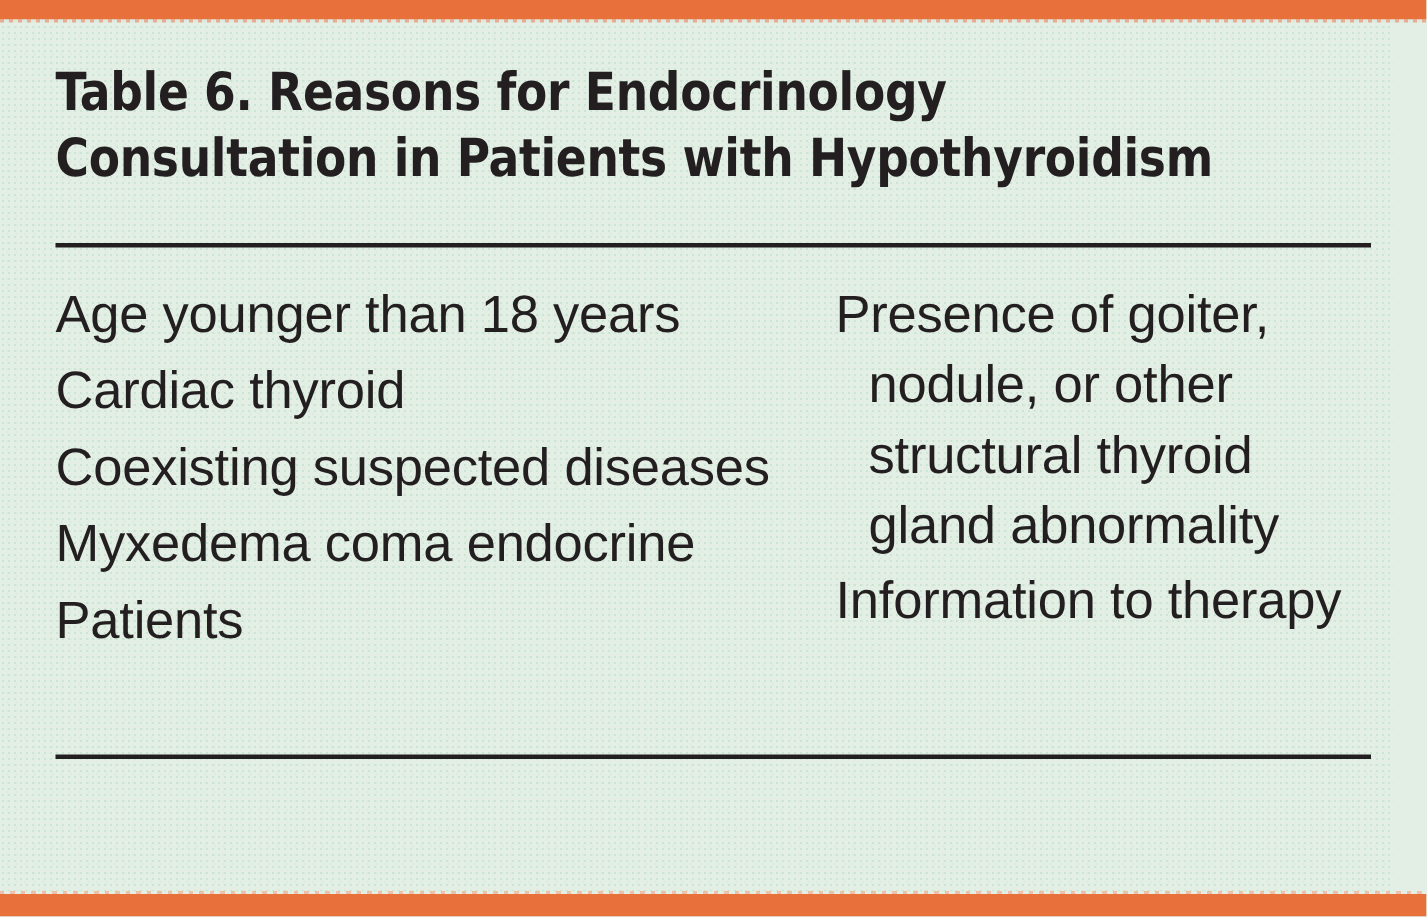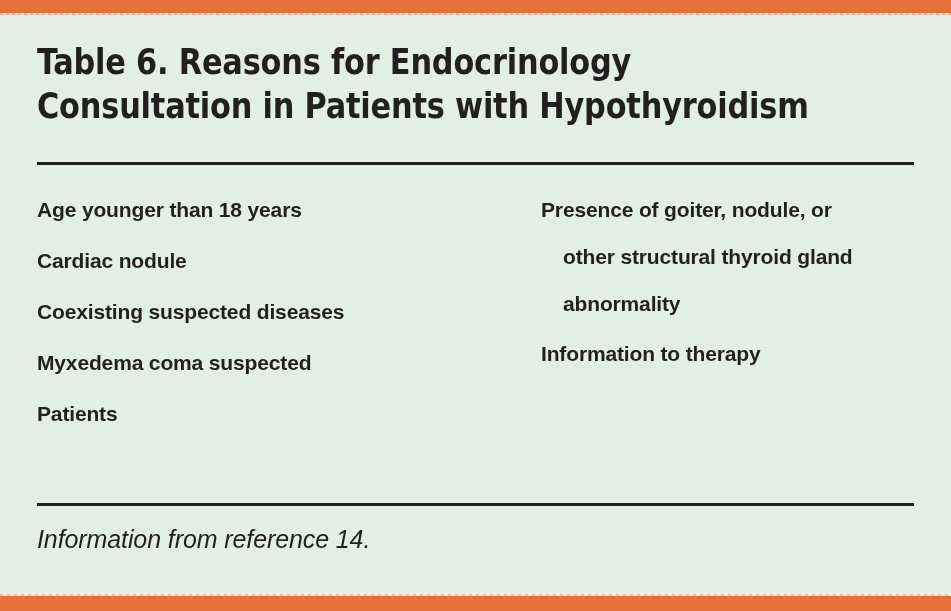--- a/index.html
+++ b/index.html
@@ -98,32 +98,32 @@
     flex-direction: row;
     align-items: flex-start;
   }
   .col {
     box-sizing: border-box;
   }
   .col-left  { width: 504px; }
   .col-right { width: 376px; }
 
   .item {
-    font-size: 21px;
+    font-size: 35px;
     line-height: 47px;
     color: #231f20;
     padding-left: 22px;
     text-indent: -22px;
     margin: 0 0 4px 0;
     letter-spacing: -0.15px;
-    font-weight: bold;
   }
   .col-right .item {
     margin-bottom: 3px;
     max-width: 320px;
+    margin-left: 16px;
   }
 
   
   .footnote {
     position: absolute;
     left: 37px;
     top: 525px;
     font-size: 25px;
     font-style: italic;
     color: #231f20;
@@ -142,33 +142,32 @@
     <span class="title-line">Table 6. Reasons for Endocrinology</span>
     <span class="title-line">Consultation in Patients with Hypothyroidism</span>
   </div>
 
   <div class="rule rule-top"></div>
 
   <div class="columns">
 
     <div class="col col-left">
       <p class="item">Age younger than 18 years</p>
-      <p class="item">Cardiac nodule</p>
+      <p class="item">Cardiac thyroid</p>
       <p class="item">Coexisting suspected diseases</p>
-      <p class="item">Myxedema coma suspected</p>
+      <p class="item">Myxedema coma endocrine</p>
       <p class="item">Patients</p>
     </div>
 
     <div class="col col-right">
       <p class="item">Presence of goiter, nodule, or other structural thyroid gland abnormality</p>
       <p class="item">Information to therapy</p>
     </div>
 
   </div>
 
   <div class="rule rule-bottom"></div>
 
-  <div class="footnote">Information from reference 14.</div>
 
   <div class="bar-bottom-edge"></div>
   <div class="bar-bottom"></div>
 
 </div>
 
 </body></html>

